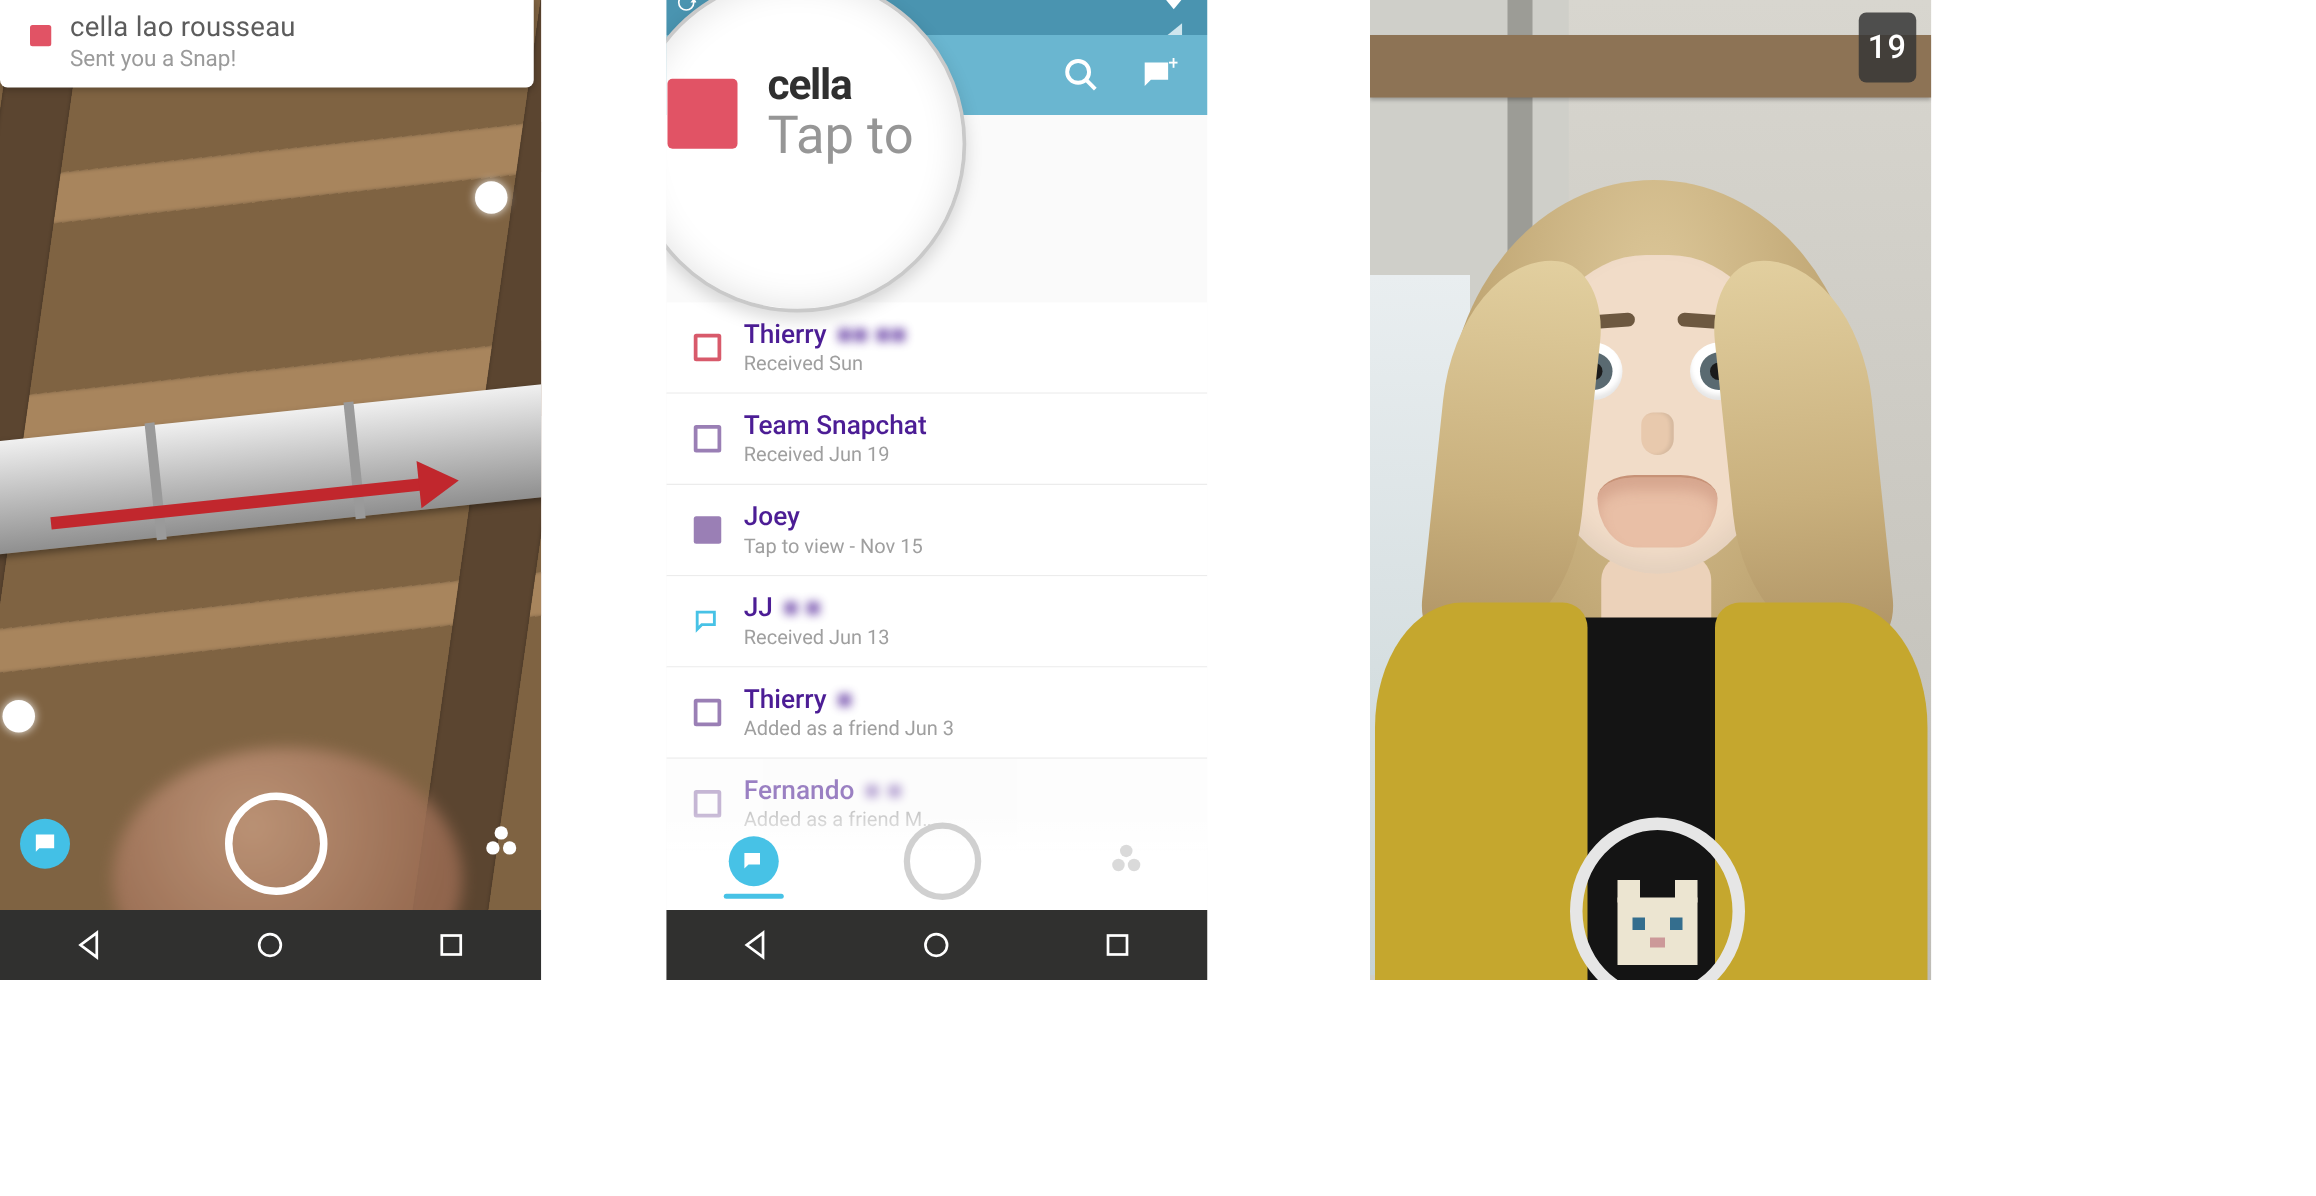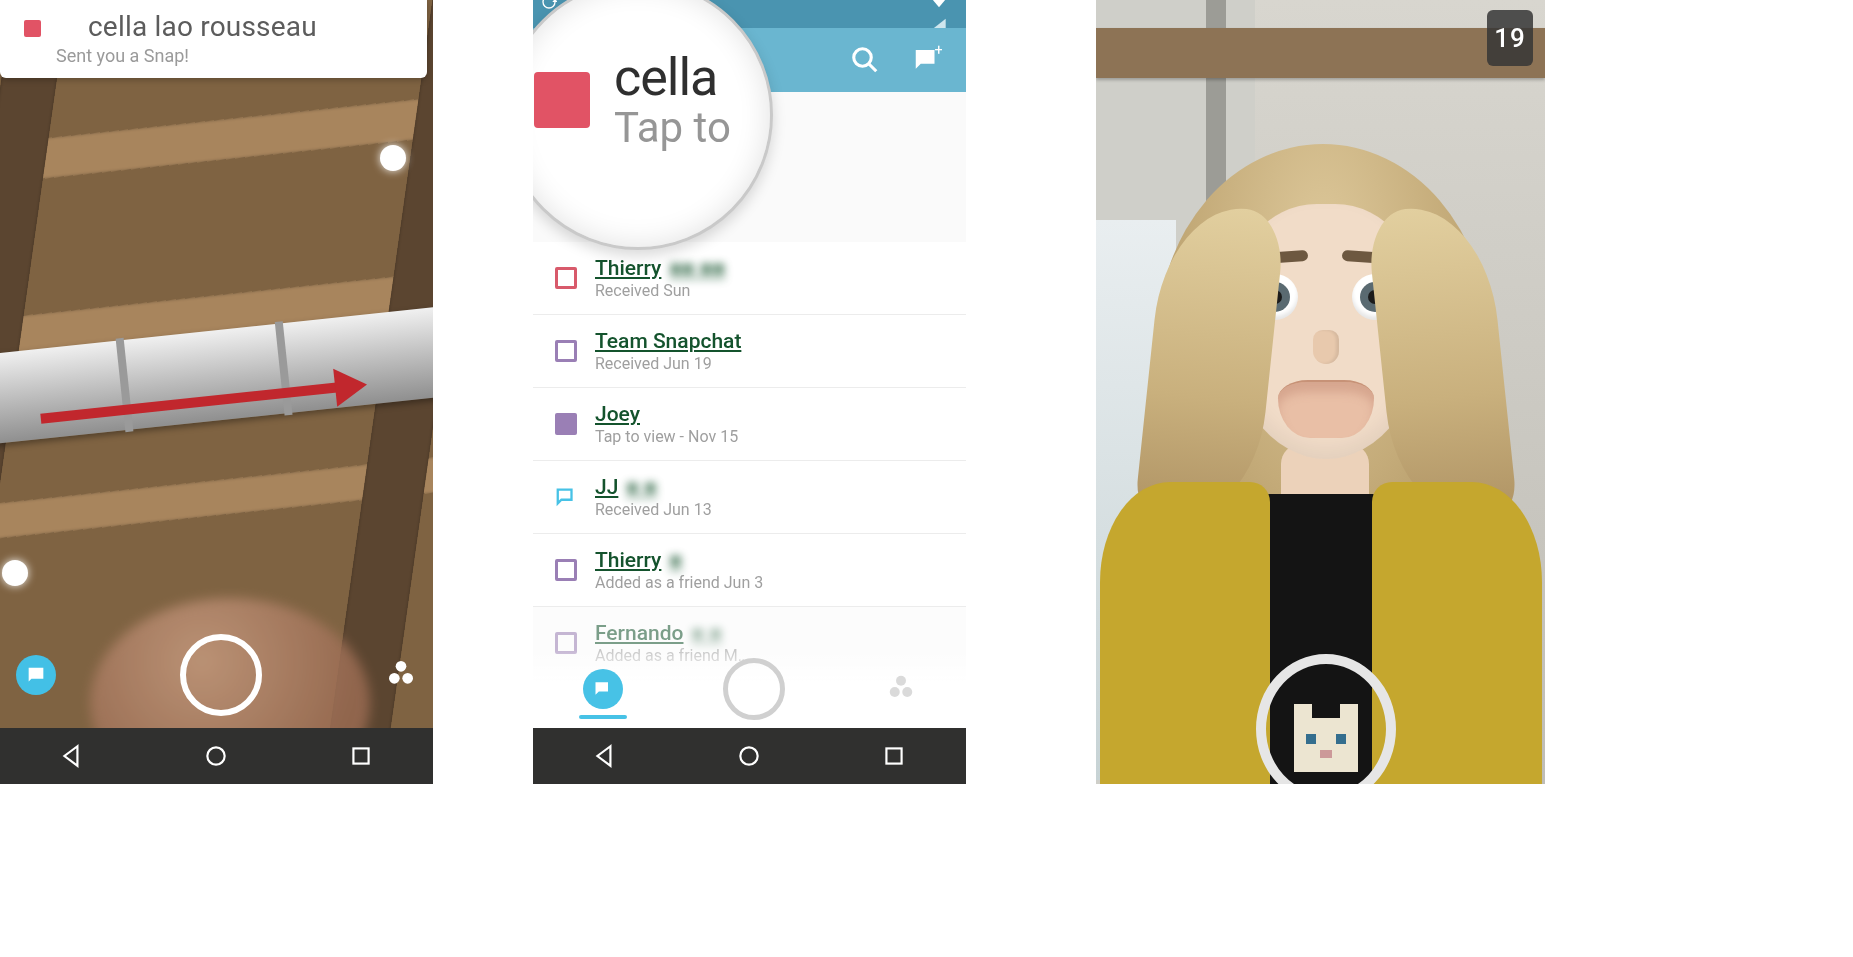--- a/index.html
+++ b/index.html
@@ -85,21 +85,21 @@
 
   .notif {
     position:absolute; top:0; left:0; right:6px;
     background:#fff; border-radius:0 0 6px 6px;
     box-shadow:0 2px 6px rgba(0,0,0,.25);
     padding:10px 16px 12px 56px;
   }
   .notif .sq {
     position:absolute; left:24px; top:20px; width:17px; height:17px; background:#e15365; border-radius:2px;
   }
-  .notif .title { font-size:28px; color:#5c5c5c; font-weight:400; letter-spacing:.2px;margin-left:32px; }
+  .notif .title { font-size:22px; color:#5c5c5c; font-weight:400; letter-spacing:.2px; }
   .notif .sub { font-size:18px; color:#9a9a9a; margin-top:2px; }
 
   .camera-controls {
     position:absolute; left:0; right:0; bottom:12px; display:flex; align-items:center; justify-content:space-between;
     padding:0 16px;
   }
   .chat-bubble-btn {
     width:40px; height:40px; border-radius:50%; background:#43c0e6;
     display:flex; align-items:center; justify-content:center;
   }
@@ -135,34 +135,34 @@
     padding:14px 18px 14px 22px;
     border-bottom:1px solid #ececec;
     background:#fff;
   }
   .friend-row:first-child { border-top:1px solid #ececec; }
   .friend-icon { width:22px; height:22px; flex-shrink:0; }
   .friend-icon.full { background:#9a7fb5; border-radius:2px; }
   .friend-icon.out-red { border:3px solid #d85a6b; border-radius:2px; }
   .friend-icon.out-purple { border:3px solid #9a7fb5; border-radius:2px; }
   .friend-icon.out-blue { width:22px; height:22px; }
-  .friend-text .nm { font-size:21px; color:#14532d; font-weight:500; display:flex; align-items:center; gap:8px;text-decoration:underline; }
+  .friend-text .nm { font-size:21px; color:#4c1d95; font-weight:500; display:flex; align-items:center; gap:8px; }
   .friend-text .sub { font-size:16px; color:#9f9f9f; margin-top:1px; }
   .blur { filter: blur(4px); opacity:.7; display:inline-block; }
   .friends-spacer { height:150px; }
 
   .zoom {
     position:absolute; left:-30px; top:-20px; width:270px; height:270px;
     border-radius:50%; border:3px solid #c9c9c9; background:#fff;
     box-shadow:inset 0 0 30px rgba(0,0,0,.12), 0 6px 14px rgba(0,0,0,.15);
     overflow:hidden; z-index:20;
   }
   .zoom-inner { position:absolute; left:0; right:0; top:68px; display:flex; align-items:center; gap:24px; padding-left:28px; }
   .zoom-sq { width:56px; height:56px; background:#e15365; border-radius:4px; }
-  .zoom-name { font-size:52px; color:#2f2f2f; font-weight:400; letter-spacing:-1px; }
+  .zoom-name { font-size:34px; color:#2f2f2f; font-weight:700; letter-spacing:-1px; }
   .zoom-sub { font-size:42px; color:#969696; font-weight:400; }
   .zoom-col { display:flex; flex-direction:column; line-height:1.05; }
 
   .bottom-tabs {
     position:absolute; left:0; right:0; bottom:0; height:78px;
     background:linear-gradient(rgba(255,255,255,0), #fff 40%);
     display:flex; align-items:center; justify-content:space-around;
   }
   .bottom-tabs .chat { width:40px; height:40px; border-radius:50%; background:#47c2e6; display:flex; align-items:center; justify-content:center; position:relative; }
   .bottom-tabs .chat svg { width:20px; height:20px; }

